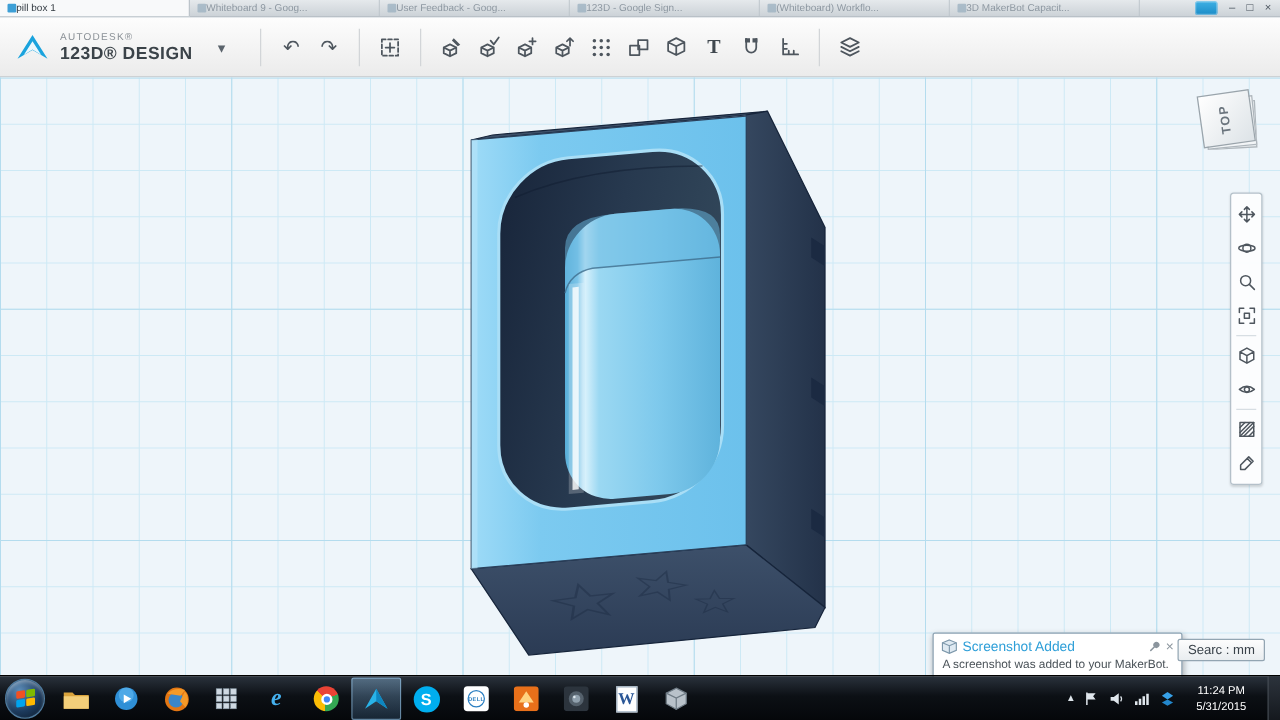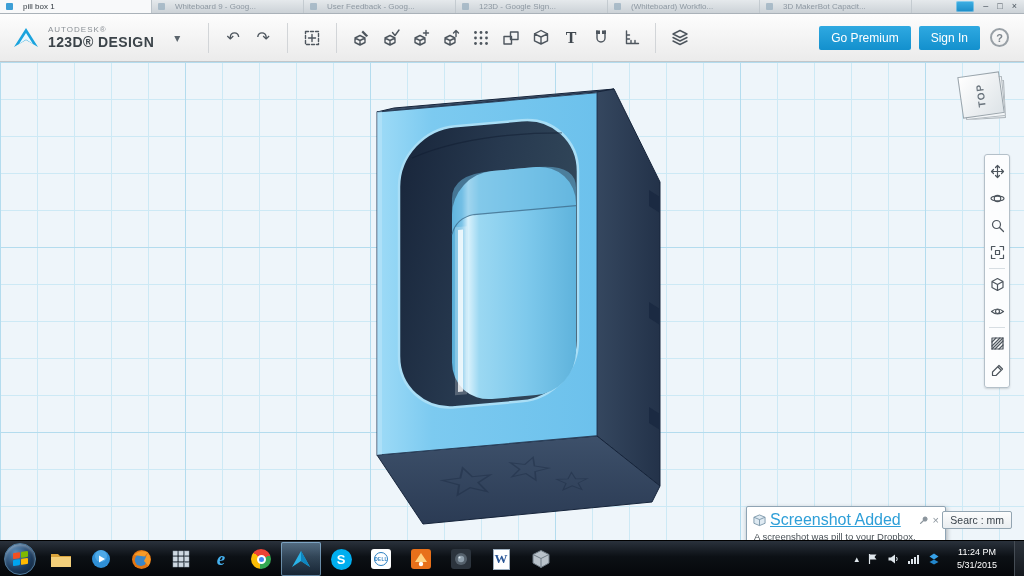--- a/index.html
+++ b/index.html
@@ -3,21 +3,21 @@
 <meta charset="utf-8">
 <style>
   * { box-sizing: border-box; margin: 0; padding: 0; }
   body { font-family: "Liberation Sans", "DejaVu Sans", sans-serif; background: #fff; }
   .screen { position: relative; width: 1024px; height: 576px; overflow: hidden; background: #edf4f9; }
 
   
   .tabbar { position: absolute; top: 0; left: 0; width: 100%; height: 14px;
     background: linear-gradient(#e5e9ec, #ccd2d7); border-bottom: 1px solid #aab2b9;
     display: flex; align-items: stretch; font-size: 8px; color: #74808c; }
-  .tab { display: flex; align-items: center; gap: 10px; padding: 0 6px; width: 152px;
+  .tab { display: flex; align-items: center; gap: 0; padding: 0 6px; width: 152px;
     overflow: hidden; white-space: nowrap; border-right: 1px solid #bcc4ca; }
   .tab.active { background: #f8f9fa; color: #323a41; }
   .tab .fav { width: 7px; height: 7px; border-radius: 1px; background: #9ab0c0; flex: none; }
   .tab.active .fav { background: #3d9fd6; }
   .tab.ghost { opacity: .75; }
   .winctl { margin-left: auto; display: flex; align-items: center; gap: 9px; padding: 0 7px; }
   .winbtn { font-size: 9px; color: #49535d; line-height: 11px; text-align: center; }
   .winbtn.blue { width: 18px; height: 11px; background: linear-gradient(#3fb0e4,#1b8cc7);
     border-radius: 2px; box-shadow: inset 0 0 0 1px rgba(255,255,255,.35); }
 
@@ -73,21 +73,21 @@
     box-shadow: 0 1px 2px rgba(0,0,0,.15); padding: 3px 0; }
   .rb-btn { height: 27px; display: flex; align-items: center; justify-content: center; }
   .rb-btn .st { stroke-width: 1.2; }
   .rb-sep { height: 1px; background: #d7dee3; margin: 2px 4px; }
 
   
   .notif { position: absolute; left: 746px; top: 444px; width: 200px; height: 39px;
     background: #fff; border: 1px solid #8fa4b4; border-radius: 2px;
     box-shadow: 1px 2px 5px rgba(0,0,0,.3); padding: 4px 6px 0 6px; }
   .notif-head { display: flex; align-items: center; gap: 4px; }
-  .notif-title { color: #2e9fd8; font-size: 16px; flex: 1; text-decoration: underline; }
+  .notif-title { color: #2e9fd8; font-size: 11px; flex: 1; }
   .notif-close { color: #8b959d; font-size: 11px; line-height: 10px; }
   .notif-body { font-size: 9.5px; color: #4a5258; margin-top: 2px; padding-left: 1px; }
   .units { position: absolute; right: 12px; top: 449px; padding: 2px 7px;
     background: linear-gradient(#fdfdfd, #e9edf0); border: 1px solid #93a5b2;
     border-radius: 2px; font-size: 10.5px; color: #39424a; }
 
   
   .taskbar { position: absolute; bottom: 0; left: 0; width: 100%; height: 36px;
     background: linear-gradient(#2a323c, #0c1015 45%, #05070a); border-top: 1px solid #000;
     display: flex; align-items: center; }
@@ -249,25 +249,20 @@
     </button>
     <span class="divider"></span>
     <button class="icnbtn">
       <svg width="20" height="20" viewBox="0 0 20 20">
         <path class="st" d="M10 2.5 L17 6 L10 9.5 L3 6 Z"></path>
         <path class="st" d="M3 9.5 L10 13 L17 9.5"></path>
         <path class="st" d="M3 13 L10 16.5 L17 13"></path>
       </svg>
     </button>
 
-    <div class="appbar-right">
-      <button class="btn">Go Premium</button>
-      <button class="btn">Sign In</button>
-      <span class="help">?</span>
-    </div>
   </div>
 
   <div class="canvas">
 
     <svg class="model" width="1024" height="478" viewBox="0 0 1024 478">
       <defs>
         <linearGradient id="gFace" x1="0" y1="0" x2="1" y2="0">
           <stop offset="0" stop-color="#9edbf7"></stop>
           <stop offset="0.25" stop-color="#7ccaf0"></stop>
           <stop offset="1" stop-color="#6cc1ec"></stop>
@@ -394,21 +389,21 @@
         </svg>
         <span class="notif-title">Screenshot Added</span>
         <svg width="11" height="11" viewBox="0 0 12 12">
           <g transform="rotate(45 6 6)" stroke="#8b959d" stroke-width="1.4" fill="none" stroke-linecap="round">
             <circle cx="6" cy="3.5" r="2" fill="#8b959d"></circle>
             <path d="M6 5.5 V10.5"></path>
           </g>
         </svg>
         <span class="notif-close">×</span>
       </div>
-      <div class="notif-body">A screenshot was pill to your Dropbox.</div>
+      <div class="notif-body">A screenshot was added to your MakerBot.</div>
     </div>
 
     <div class="units">Searc : mm</div>
   </div>
 
   <div class="taskbar">
     <div class="orb">
       <span class="flag">
         <i style="background:#f25022"></i>
           <i style="background:#7fba00"></i>

